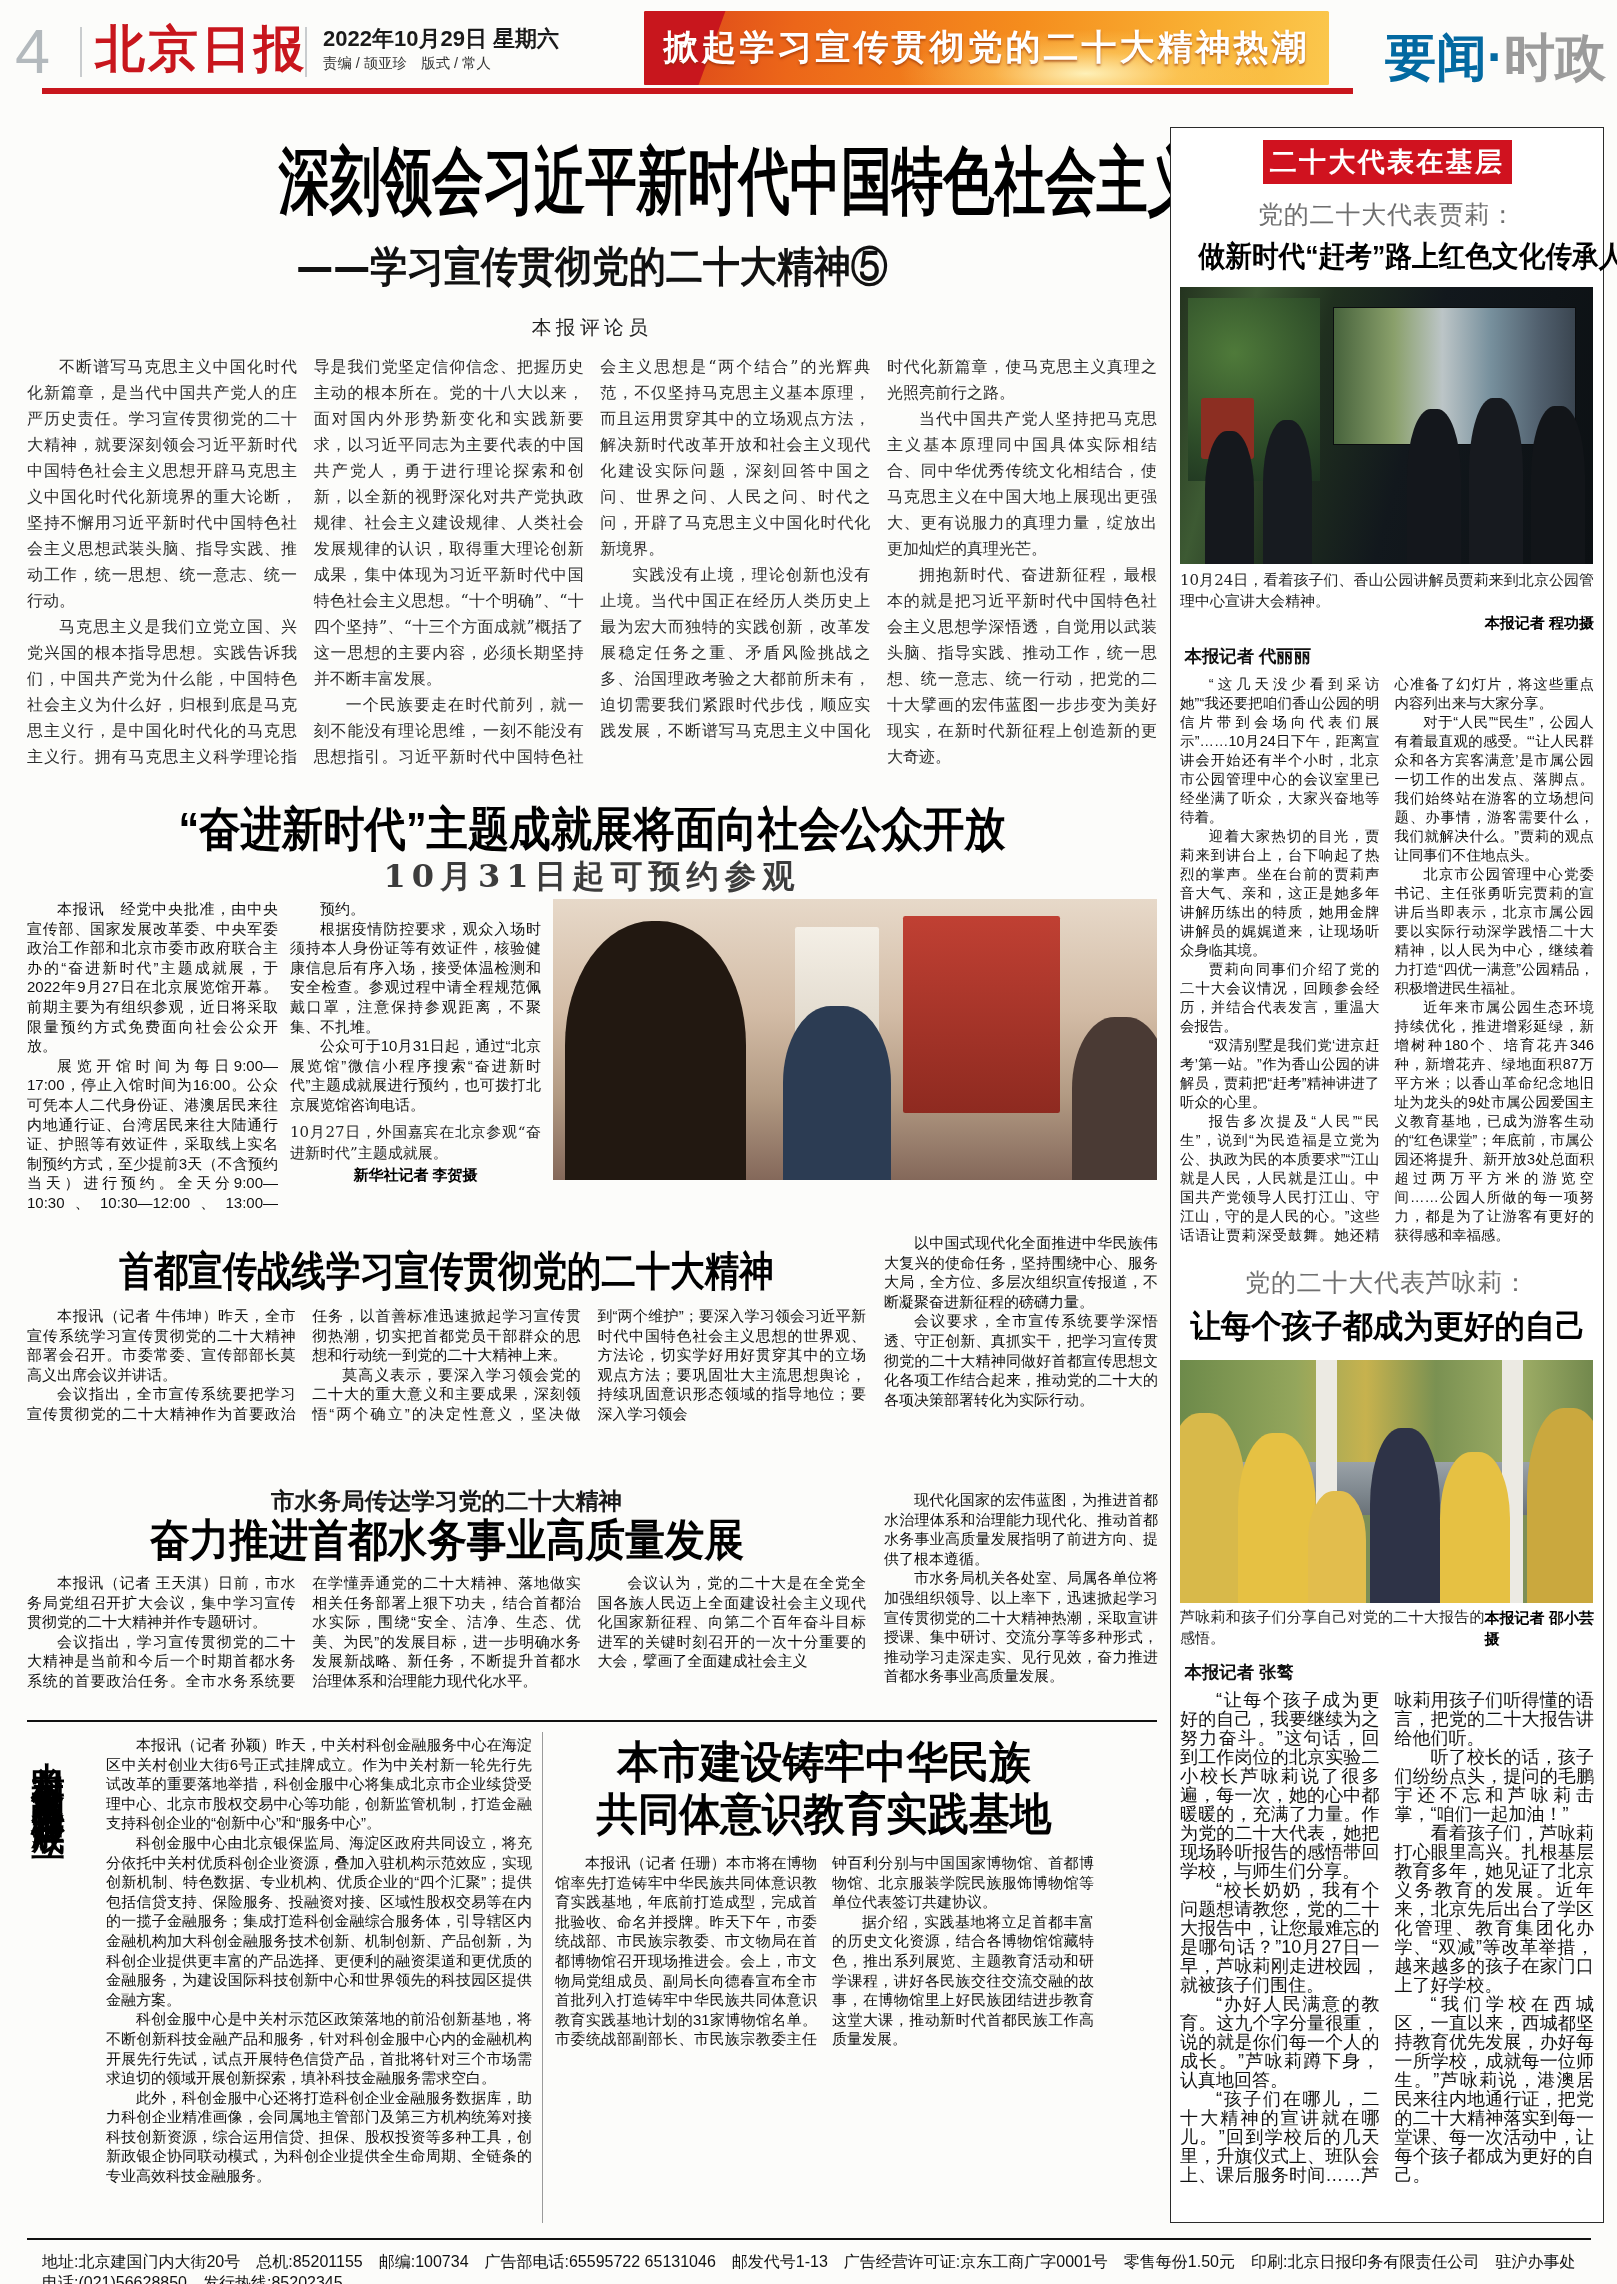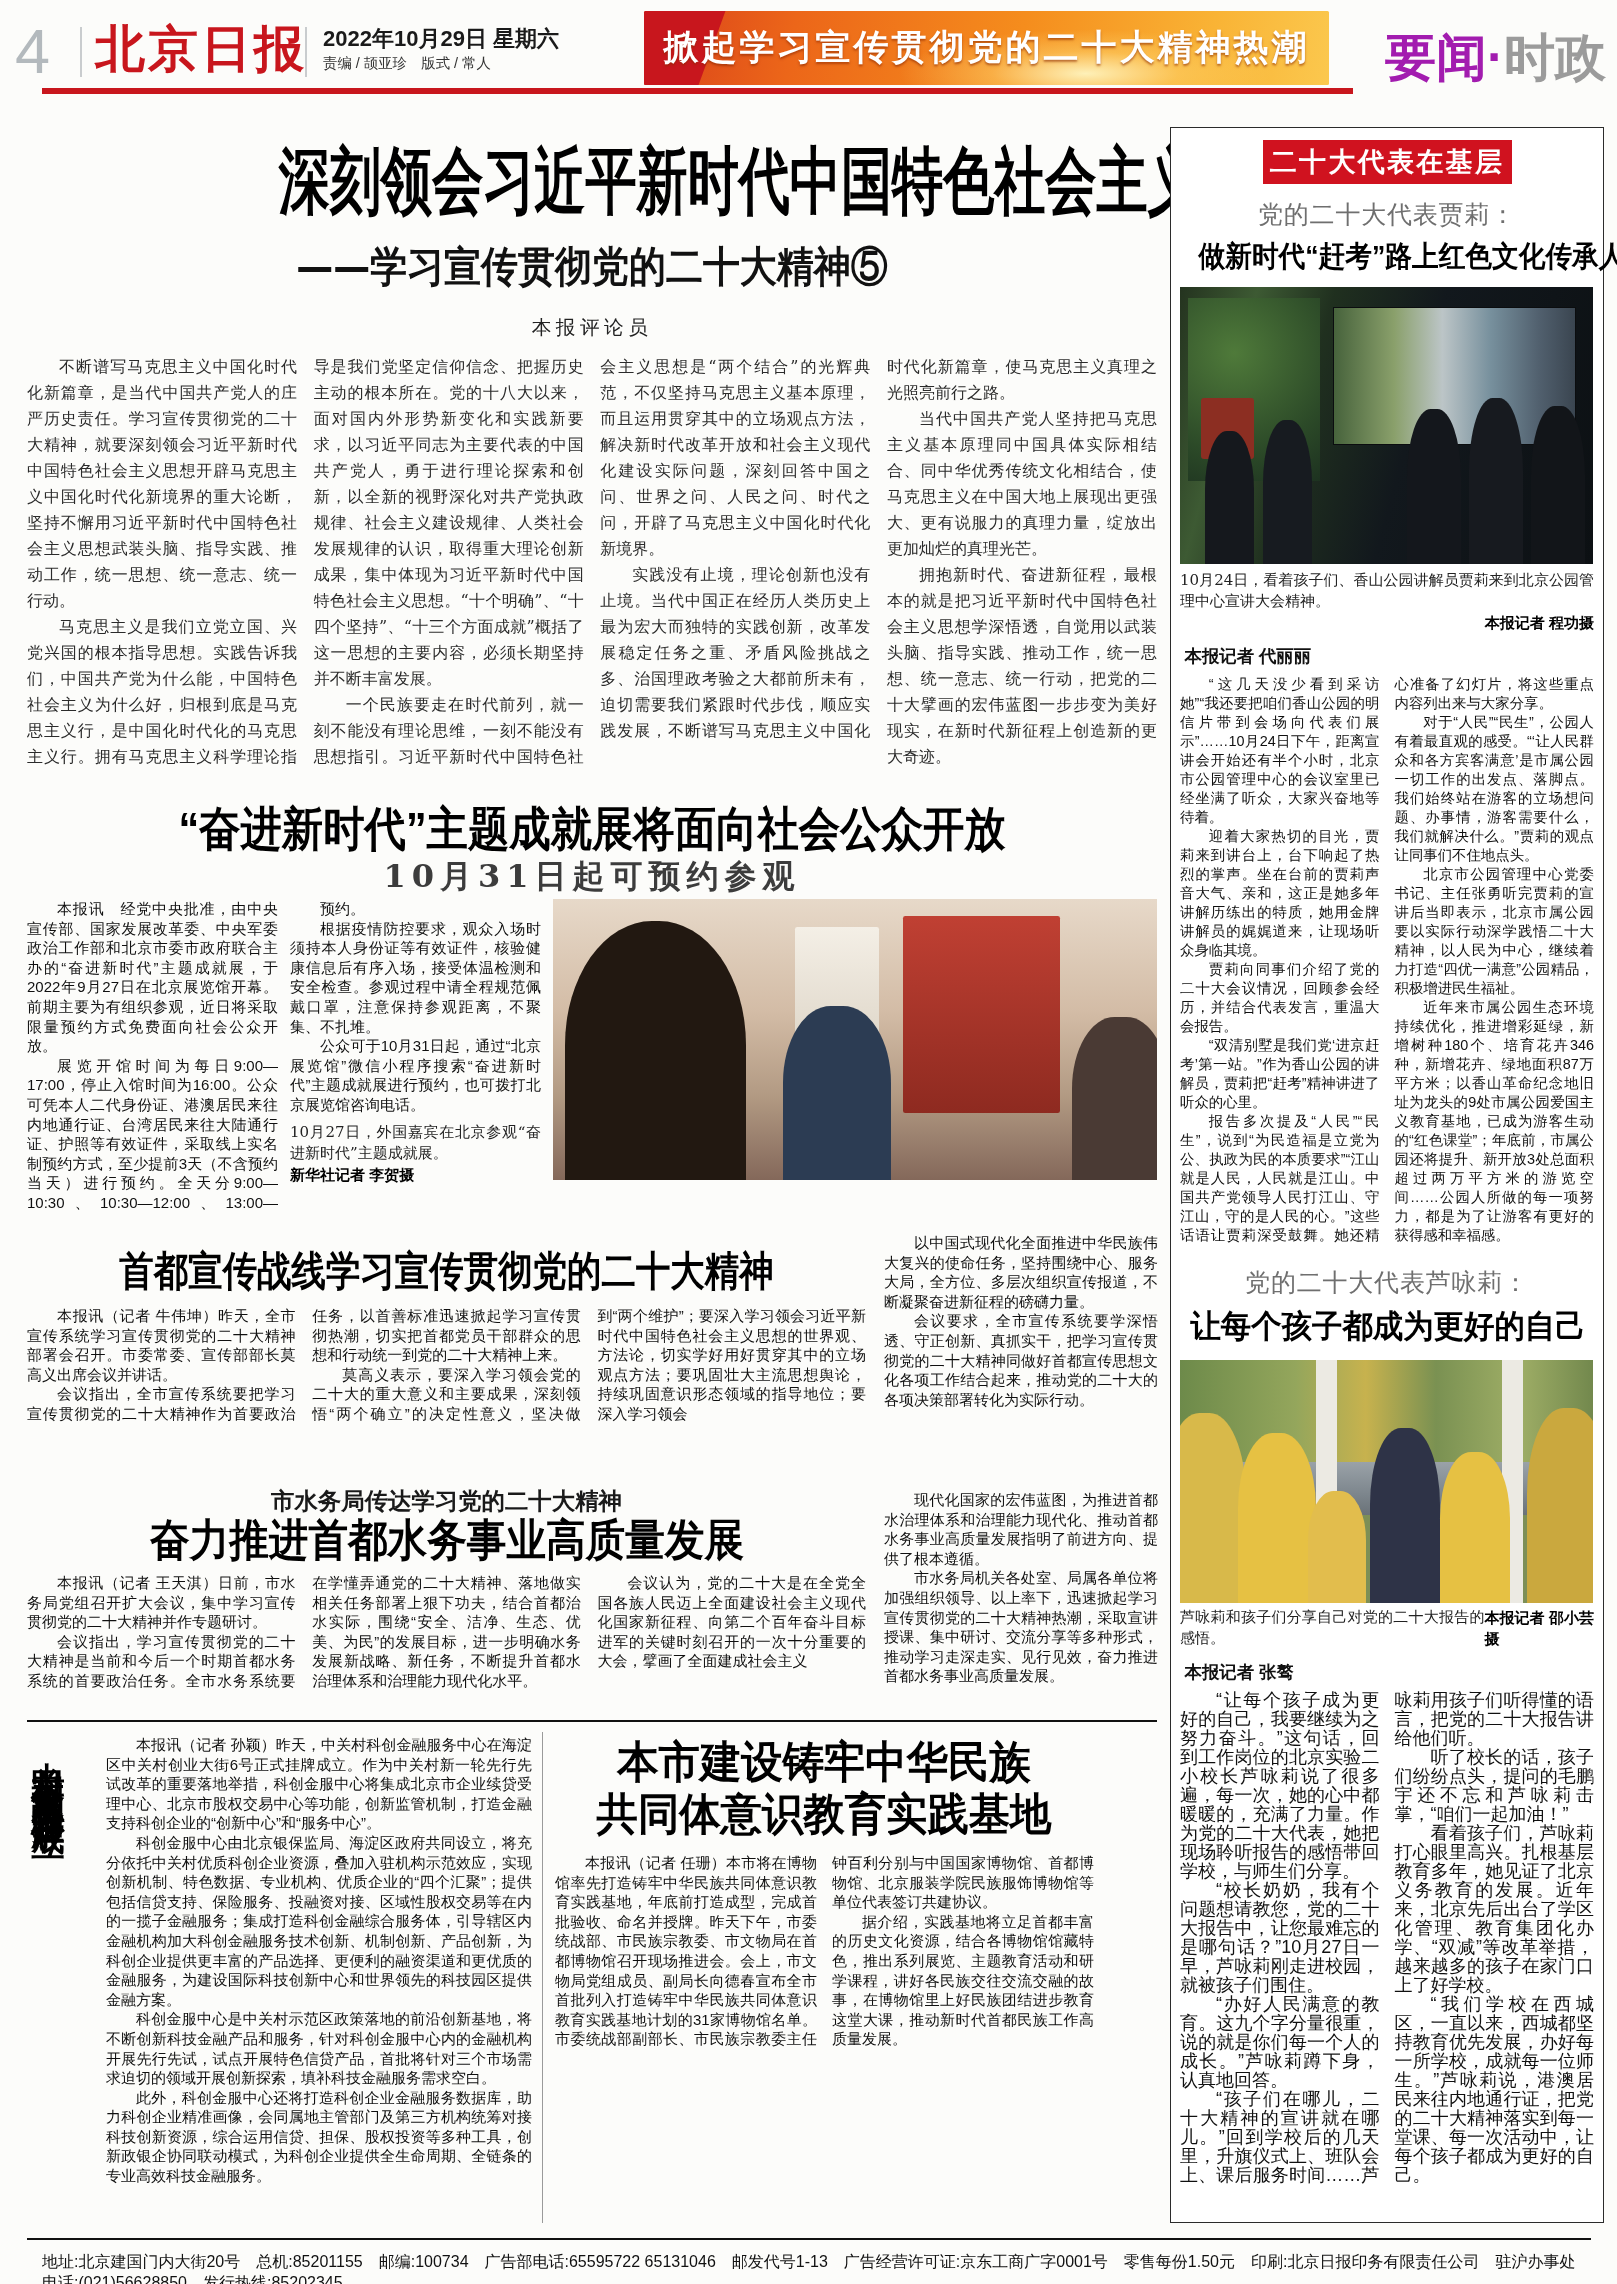--- a/index.html
+++ b/index.html
@@ -18,21 +18,21 @@
   .editors{font-size:14.4px;color:#333;}
   .banner{background:linear-gradient(100deg,#d8401a 0%,#ec6619 22%,#f58d1d 55%,#f9b335 82%,#fbc84e 100%);
           display:flex;align-items:center;justify-content:center;overflow:hidden;border-radius:1.5px}
   .banner::before{content:"";position:absolute;left:-23px;top:0;width:91px;height:100%;
           background:#c8161d;transform:skewX(-20deg)}
   .banner::after{content:"";position:absolute;right:8%;bottom:-45%;width:55%;height:120%;
           background:radial-gradient(ellipse at center,rgba(255,250,200,.9) 0%,rgba(255,220,120,.45) 35%,transparent 70%)}
   .banner span{position:relative;z-index:2;color:#fff;font-size:35px;font-weight:900;letter-spacing:3px;
           text-shadow:0 1.5px 2.3px rgba(140,40,0,.6)}
   .section-title{font-size:51px;font-weight:900;text-align:right}
-  .sec-red{color:#a21caf}
+  .sec-red{color:#0369a1}
   .sec-gray{color:#9b9b9b}
   .redrule{background:#c8161d}
   
   .hl{font-weight:900;color:#000;text-align:center}
   .kicker{font-weight:bold;text-align:center;color:#1a1a1a}
   .byline{font-family:Liberation Serif, serif;text-align:center;color:#222}
   
   .fang{font-family:"DejaVu Serif",serif;color:#2b2b2b;font-size:16px;line-height:26px}
   .news{font-family:"Liberation Sans",sans-serif;color:#101010;font-size:15px;line-height:19.6px}
   [data-bind-list] p{margin:0;text-indent:2em;text-align:justify}
@@ -104,21 +104,21 @@
       <p>展览开馆时间为每日9:00—17:00，停止入馆时间为16:00。公众可凭本人二代身份证、港澳居民来往内地通行证、台湾居民来往大陆通行证、护照等有效证件，采取线上实名制预约方式，至少提前3天（不含预约当天）进行预约。全天分9:00—10:30、10:30—12:00、13:00—14:30、14:30—16:00四个时段预约参观，额满为止，不接待现场</p>
     </div>
   <div class="abs news" style="left:290px;top:899px;width:251px;height:311px;overflow:hidden">
     <div data-bind-list="exhibition.col2_paragraphs">
         <p>预约。</p>
         <p>根据疫情防控要求，观众入场时须持本人身份证等有效证件，核验健康信息后有序入场，接受体温检测和安全检查。参观过程中请全程规范佩戴口罩，注意保持参观距离，不聚集、不扎堆。</p>
         <p>公众可于10月31日起，通过“北京展览馆”微信小程序搜索“奋进新时代”主题成就展进行预约，也可拨打北京展览馆咨询电话。</p>
       </div>
     <div class="caption" style="margin-top:7.6px">
       <span data-bind="exhibition.photo_caption">10月27日，外国嘉宾在北京参观“奋进新时代”主题成就展。</span>
-      <span class="credit" style="display:block;text-align:left" data-bind="exhibition.photo_credit">新华社记者 李贺摄</span>
+      <span class="credit" style="display:block;text-align:center" data-bind="exhibition.photo_credit">新华社记者 李贺摄</span>
     </div>
   </div>
   <div class="abs photo" style="left:553px;top:899px;width:604px;height:281px;background:linear-gradient(180deg,#e7d9c9 0%,#d3bca6 40%,#b29a83 70%,#84685a 100%)">
     <i class="abs" style="left:58%;top:6%;width:26%;height:70%;background:linear-gradient(180deg,#c04033,#8e2a20);border-radius:2.3px"></i>
     <i class="abs" style="left:40%;top:10%;width:14%;height:55%;background:linear-gradient(180deg,#f4efe6,#d8cfc0);border-radius:2.3px"></i>
     <i class="fg" style="left:38%;width:18%;height:62%;background:#2c3c53"></i>
     <i class="fg" style="left:86%;width:16%;height:58%;background:#4a3a34"></i>
     <i class="fg" style="left:2%;width:30%;height:92%;background:#221811;border-radius:48% 48% 0 0"></i>
   </div>
 

